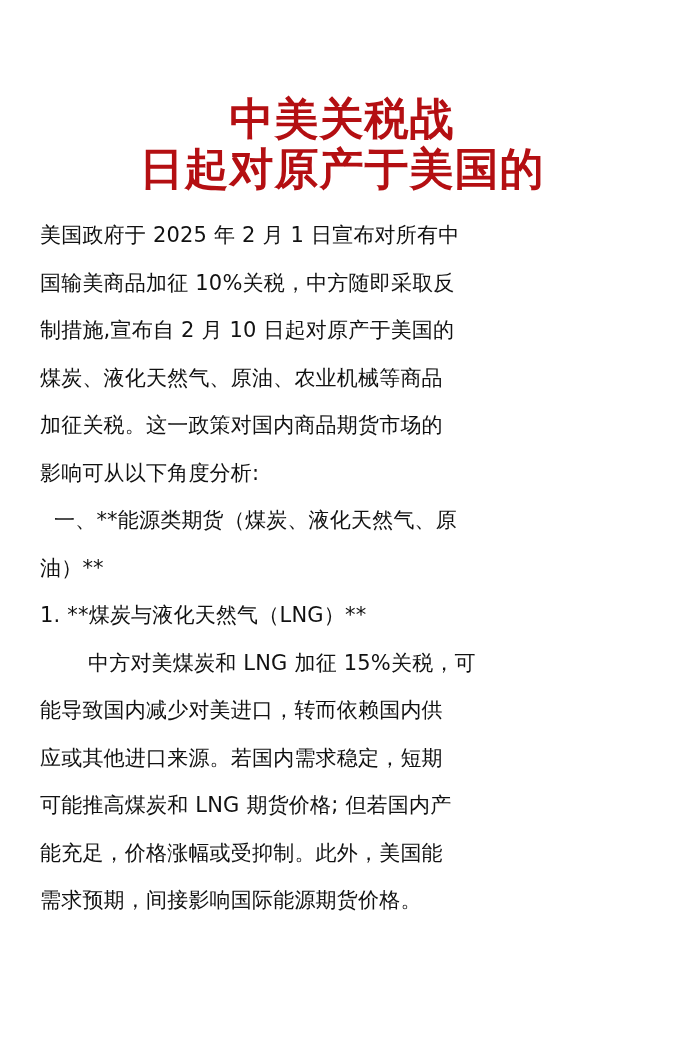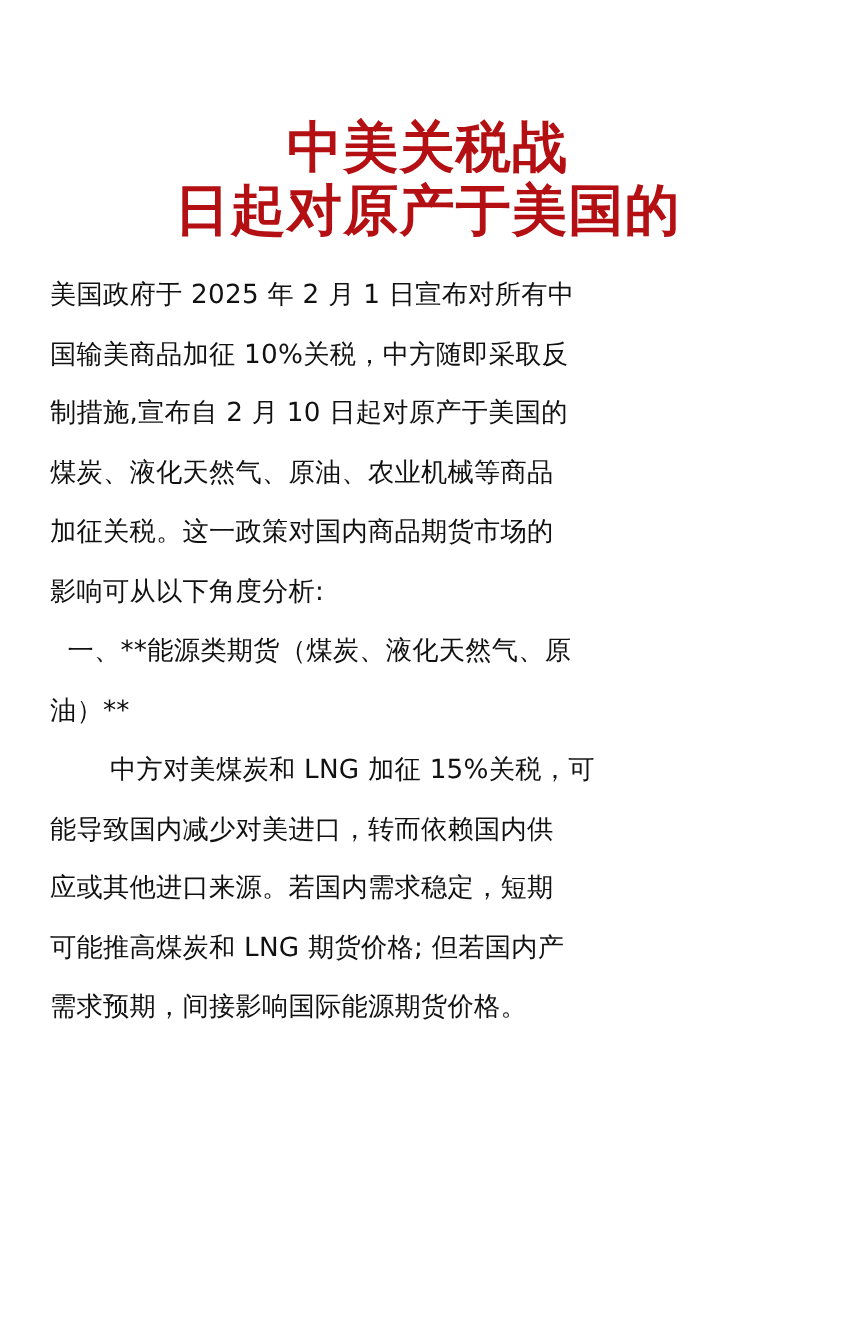--- a/index.html
+++ b/index.html
@@ -53,18 +53,20 @@
 
 <div class="body-text">
   <div class="line">美国政府于 2025 年 2 月 1 日宣布对所有中</div>
   <div class="line">国输美商品加征 10%关税，中方随即采取反</div>
   <div class="line">制措施,宣布自 2 月 10 日起对原产于美国的</div>
   <div class="line">煤炭、液化天然气、原油、农业机械等商品</div>
   <div class="line">加征关税。这一政策对国内商品期货市场的</div>
   <div class="line">影响可从以下角度分析:</div>
   <div class="line indent-1">一、**能源类期货（煤炭、液化天然气、原</div>
   <div class="line">油）**</div>
+  <div class="line">1. **煤炭与液化天然气（LNG）**</div>
   <div class="line indent-2">中方对美煤炭和 LNG 加征 15%关税，可</div>
   <div class="line">能导致国内减少对美进口，转而依赖国内供</div>
   <div class="line">应或其他进口来源。若国内需求稳定，短期</div>
   <div class="line">可能推高煤炭和 LNG 期货价格; 但若国内产</div>
+  <div class="line">能充足，价格涨幅或受抑制。此外，美国能</div>
   <div class="line">需求预期，间接影响国际能源期货价格。</div>
 </div>
 
 </body></html>

